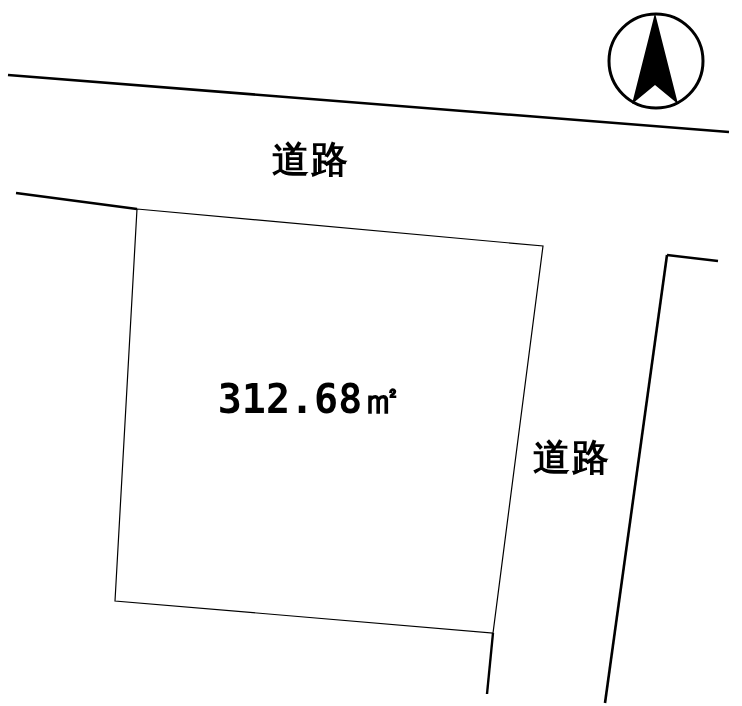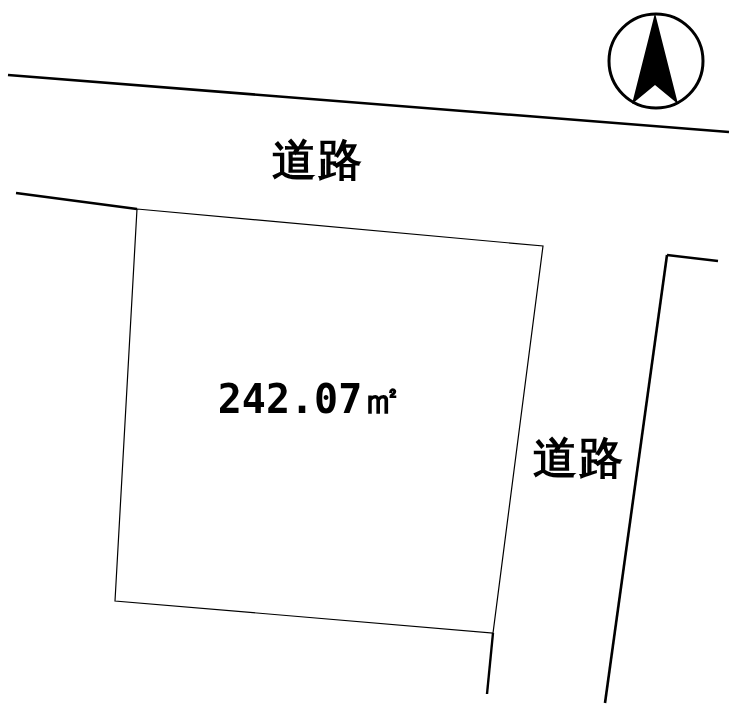--- a/index.html
+++ b/index.html
@@ -19,21 +19,21 @@
     position: absolute;
     left: 0;
     top: 0;
     width: 742px;
     height: 706px;
   }
   .road-label {
     position: absolute;
     font-family: "Liberation Sans", sans-serif;
     font-weight: 700;
-    font-size: 44px;
+    font-size: 37px;
     line-height: 46px;
     color: #000000;
     white-space: nowrap;
     letter-spacing: 2px;
   }
   #road-label-top {
     left: 272px;
     top: 137px;
   }
   #road-label-right {
@@ -76,16 +76,16 @@
     <circle cx="656" cy="61" r="47" fill="none" stroke="#000000" stroke-width="3"></circle>
 
     <polygon points="655,13 678,104 655,85 632,104" fill="#000000" stroke="none"></polygon>
   </svg>
 
   <div id="road-label-top" class="road-label">道路</div>
 
   <div id="road-label-right" class="road-label">道路</div>
 
   <div class="area-label">
-    <div>242.07㎡</div>
+    <div>312.68㎡</div>
   </div>
 
 </div>
 
 </body></html>

